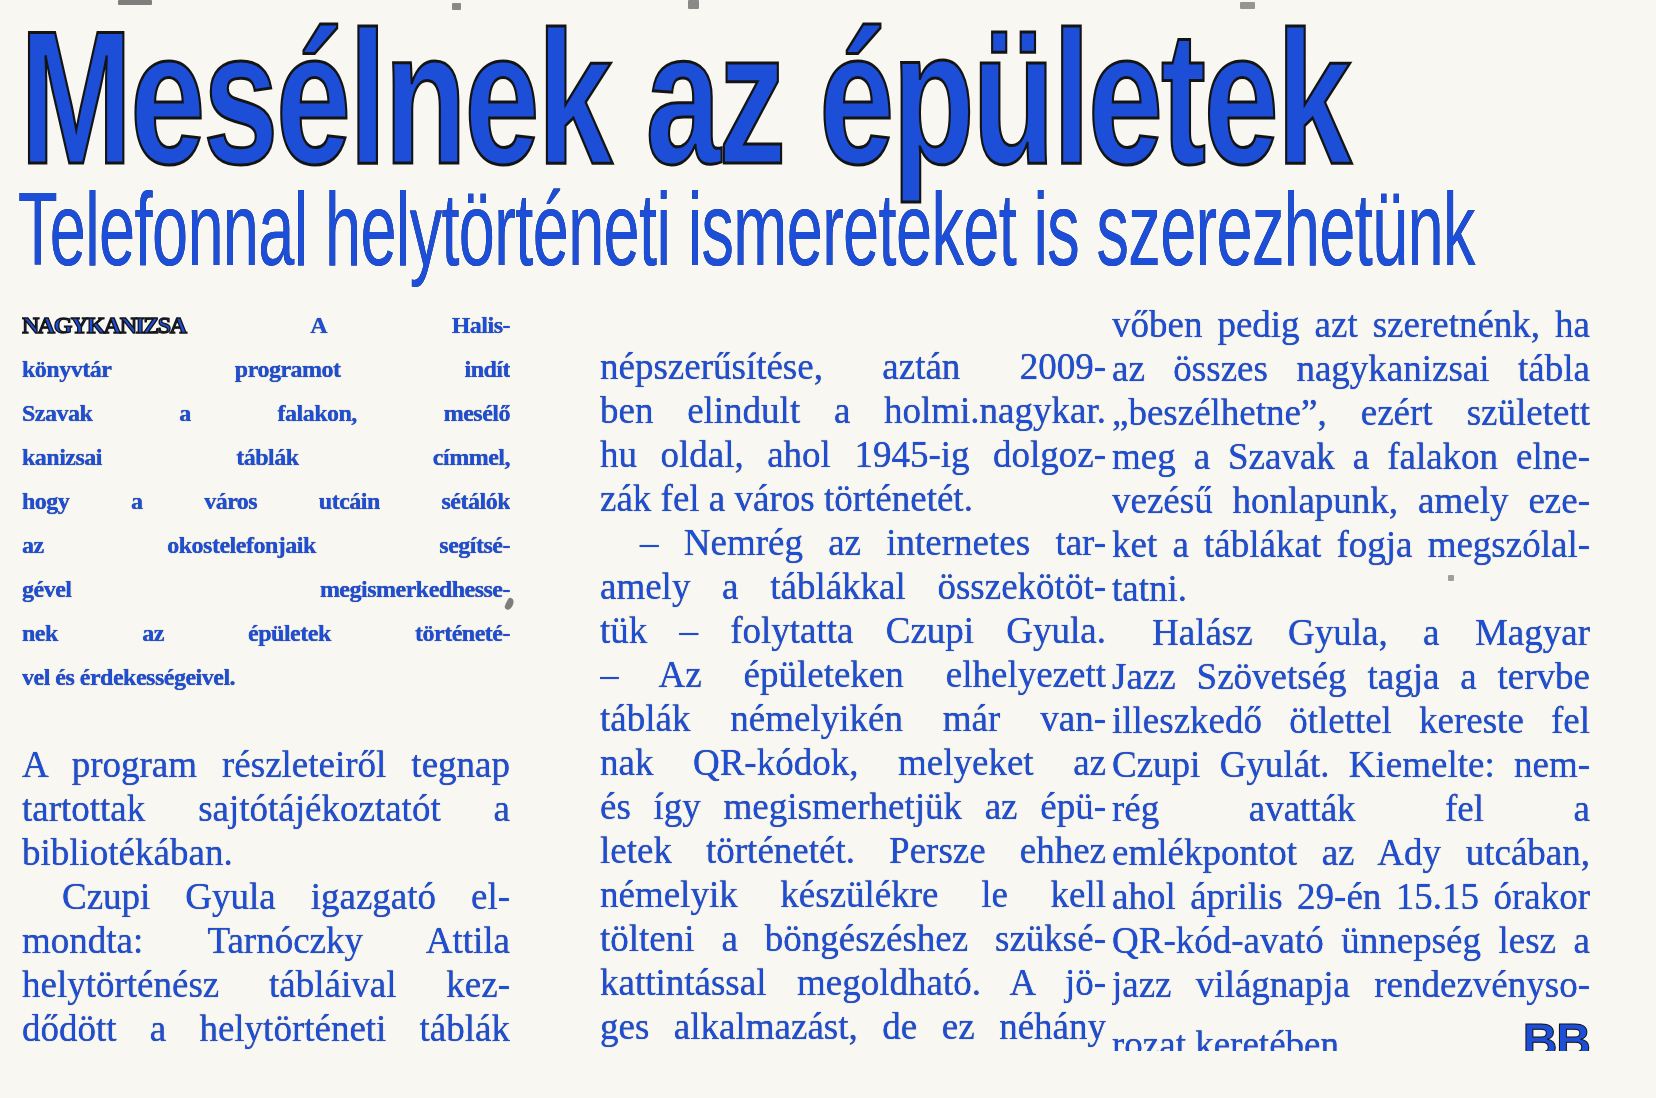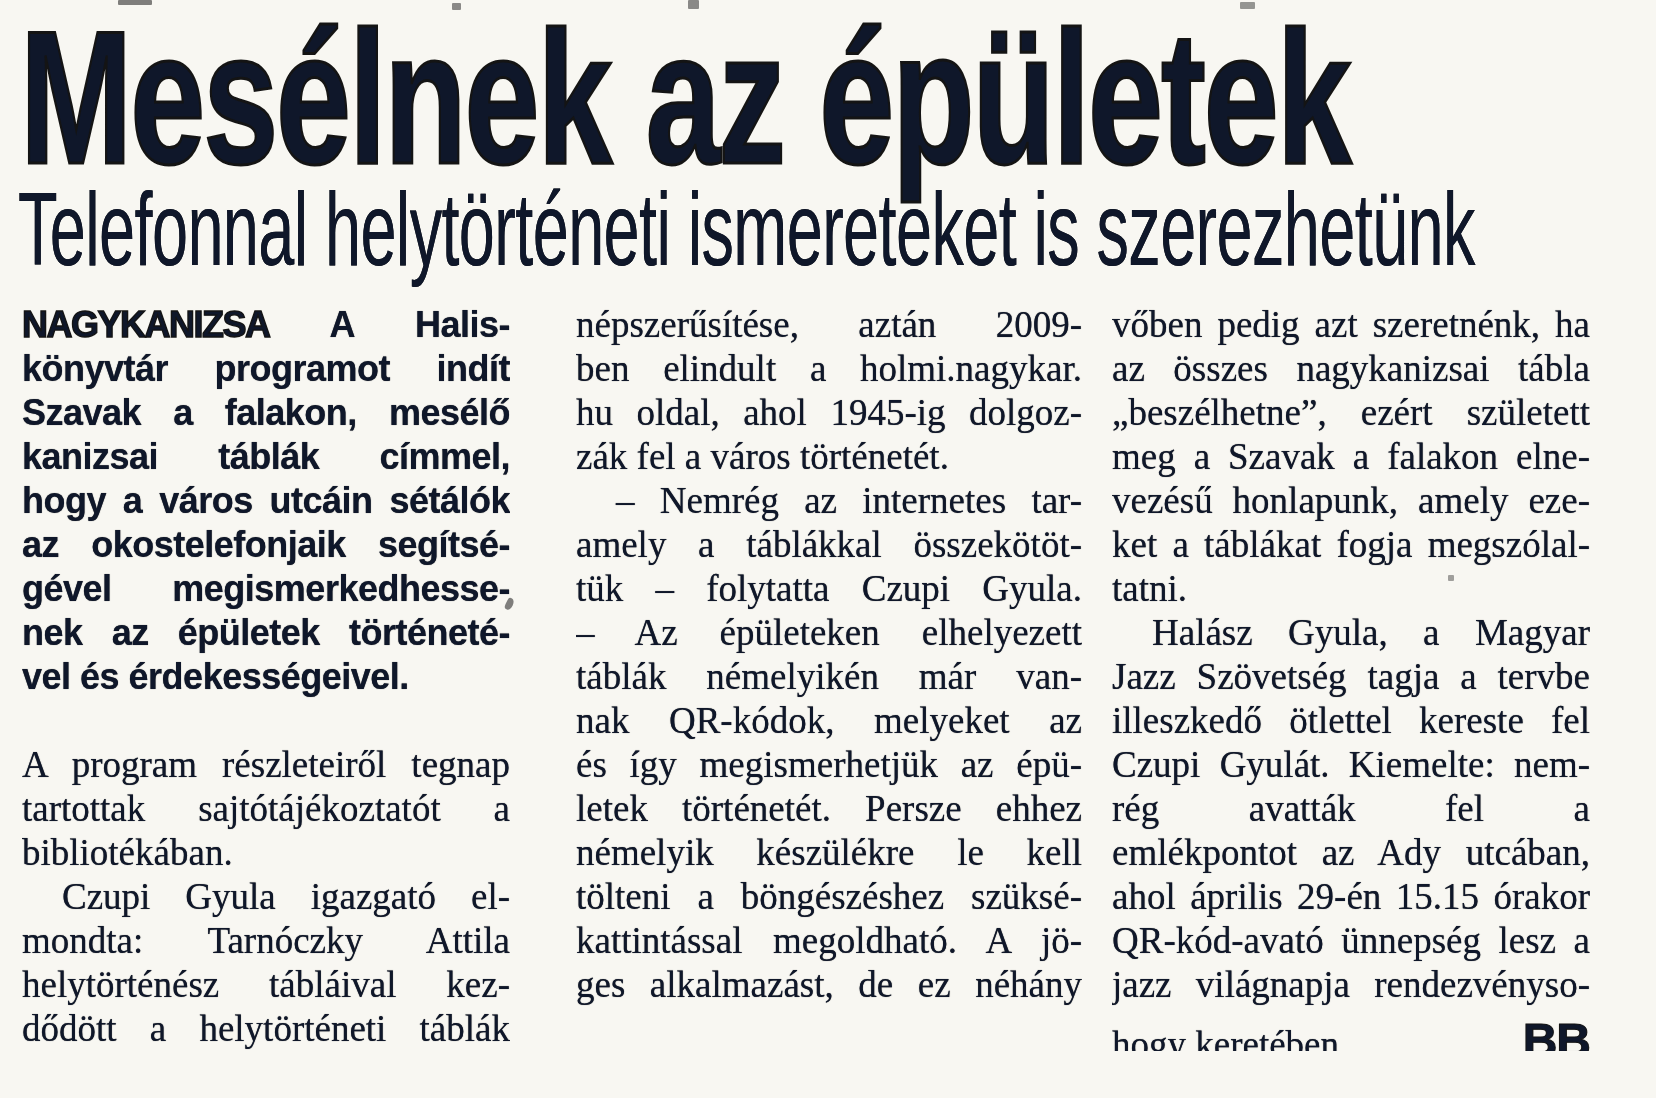--- a/index.html
+++ b/index.html
@@ -29,31 +29,31 @@
     font-family:"Liberation Sans", sans-serif;
     font-weight:normal; font-size:103px; line-height:1;
     letter-spacing:-1px; white-space:nowrap;
     transform:scaleX(0.63); transform-origin:left top;
     text-shadow:0 0 0.6px #1a1a1a;
   }
 
   
   .col { position:absolute; top:303px; }
   .col1 { left:22px;   width:488px; }
-  .col2 { left:576px;  width:506px; }
+  .col2 { left:600px;  width:506px;margin-top:42px; }
   .col3 { left:1112px; width:478px; }
 
   .line {
     font-size:37px; line-height:44px; height:44px; overflow:hidden;
     text-align:justify; text-align-last:justify;
     text-shadow:0 0 0.8px rgba(22,22,22,0.85);
   }
   .lead-line {
-    font-family:Liberation Sans, sans-serif;
-    font-weight:bold; font-size:36px; letter-spacing:-0.5px;
+    font-family:Liberation Serif, serif;
+    font-weight:bold; font-size:24px; letter-spacing:-0.5px;
   }
   .tag {
     font-weight:bold; letter-spacing:-1.5px;
     -webkit-text-stroke:1.3px #141414;
   }
   .nj  { text-align-last:left; }
   .ind { text-indent:40px; }
   .gap { height:44px; }
 
   .lastline {
@@ -71,21 +71,21 @@
   .s1 { left:118px;  top:0;     width:34px; height:5px; opacity:.55; }
   .s2 { left:452px;  top:3px;   width:9px;  height:7px; opacity:.5; }
   .s3 { left:688px;  top:0;     width:11px; height:9px; opacity:.5; }
   .s4 { left:1240px; top:2px;   width:15px; height:7px; opacity:.45; }
   .s5 { left:506px;  top:598px; width:7px;  height:12px; opacity:.55; border-radius:40% 60% 60% 40%; transform:rotate(25deg); }
   .s6 { left:1448px; top:575px; width:6px;  height:6px; opacity:.4; }
 </style>
 </head>
 <body>
 
-<div class="page" style="background: rgb(248, 247, 242); color: #0f172a;">
+<div class="page" style="background: rgb(248, 247, 242); color: #1d4ed8;">
 
   <h1 class="headline">Mesélnek az épületek</h1>
 
   <div class="subheadline">Telefonnal helytörténeti ismereteket is szerezhetünk</div>
 
   <div class="col col1">
     <div>
       <div class="line lead-line"><span class="tag">NAGYKANIZSA</span> <span>A Halis-</span></div>
       <div>
           <div class="line lead-line">könyvtár programot indít</div>
@@ -144,21 +144,21 @@
         <div class="line">Jazz Szövetség tagja a tervbe</div>
         <div class="line">illeszkedő ötlettel kereste fel</div>
         <div class="line">Czupi Gyulát. Kiemelte: nem-</div>
         <div class="line">rég avatták fel a megismerhetjük</div>
         <div class="line">emlékpontot az Ady utcában,</div>
         <div class="line">ahol április 29-én 15.15 órakor</div>
         <div class="line">QR-kód-avató ünnepség lesz a</div>
         <div class="line">jazz világnapja rendezvényso-</div>
       </div>
     <div class="line lastline">
-      <span>hogy keretében.</span>
+      <span>rozat keretében.</span>
       <span class="bb">BB</span>
     </div>
   </div>
 
   <div class="speck s1"></div>
   <div class="speck s2"></div>
   <div class="speck s3"></div>
   <div class="speck s4"></div>
   <div class="speck s5"></div>
   <div class="speck s6"></div>

